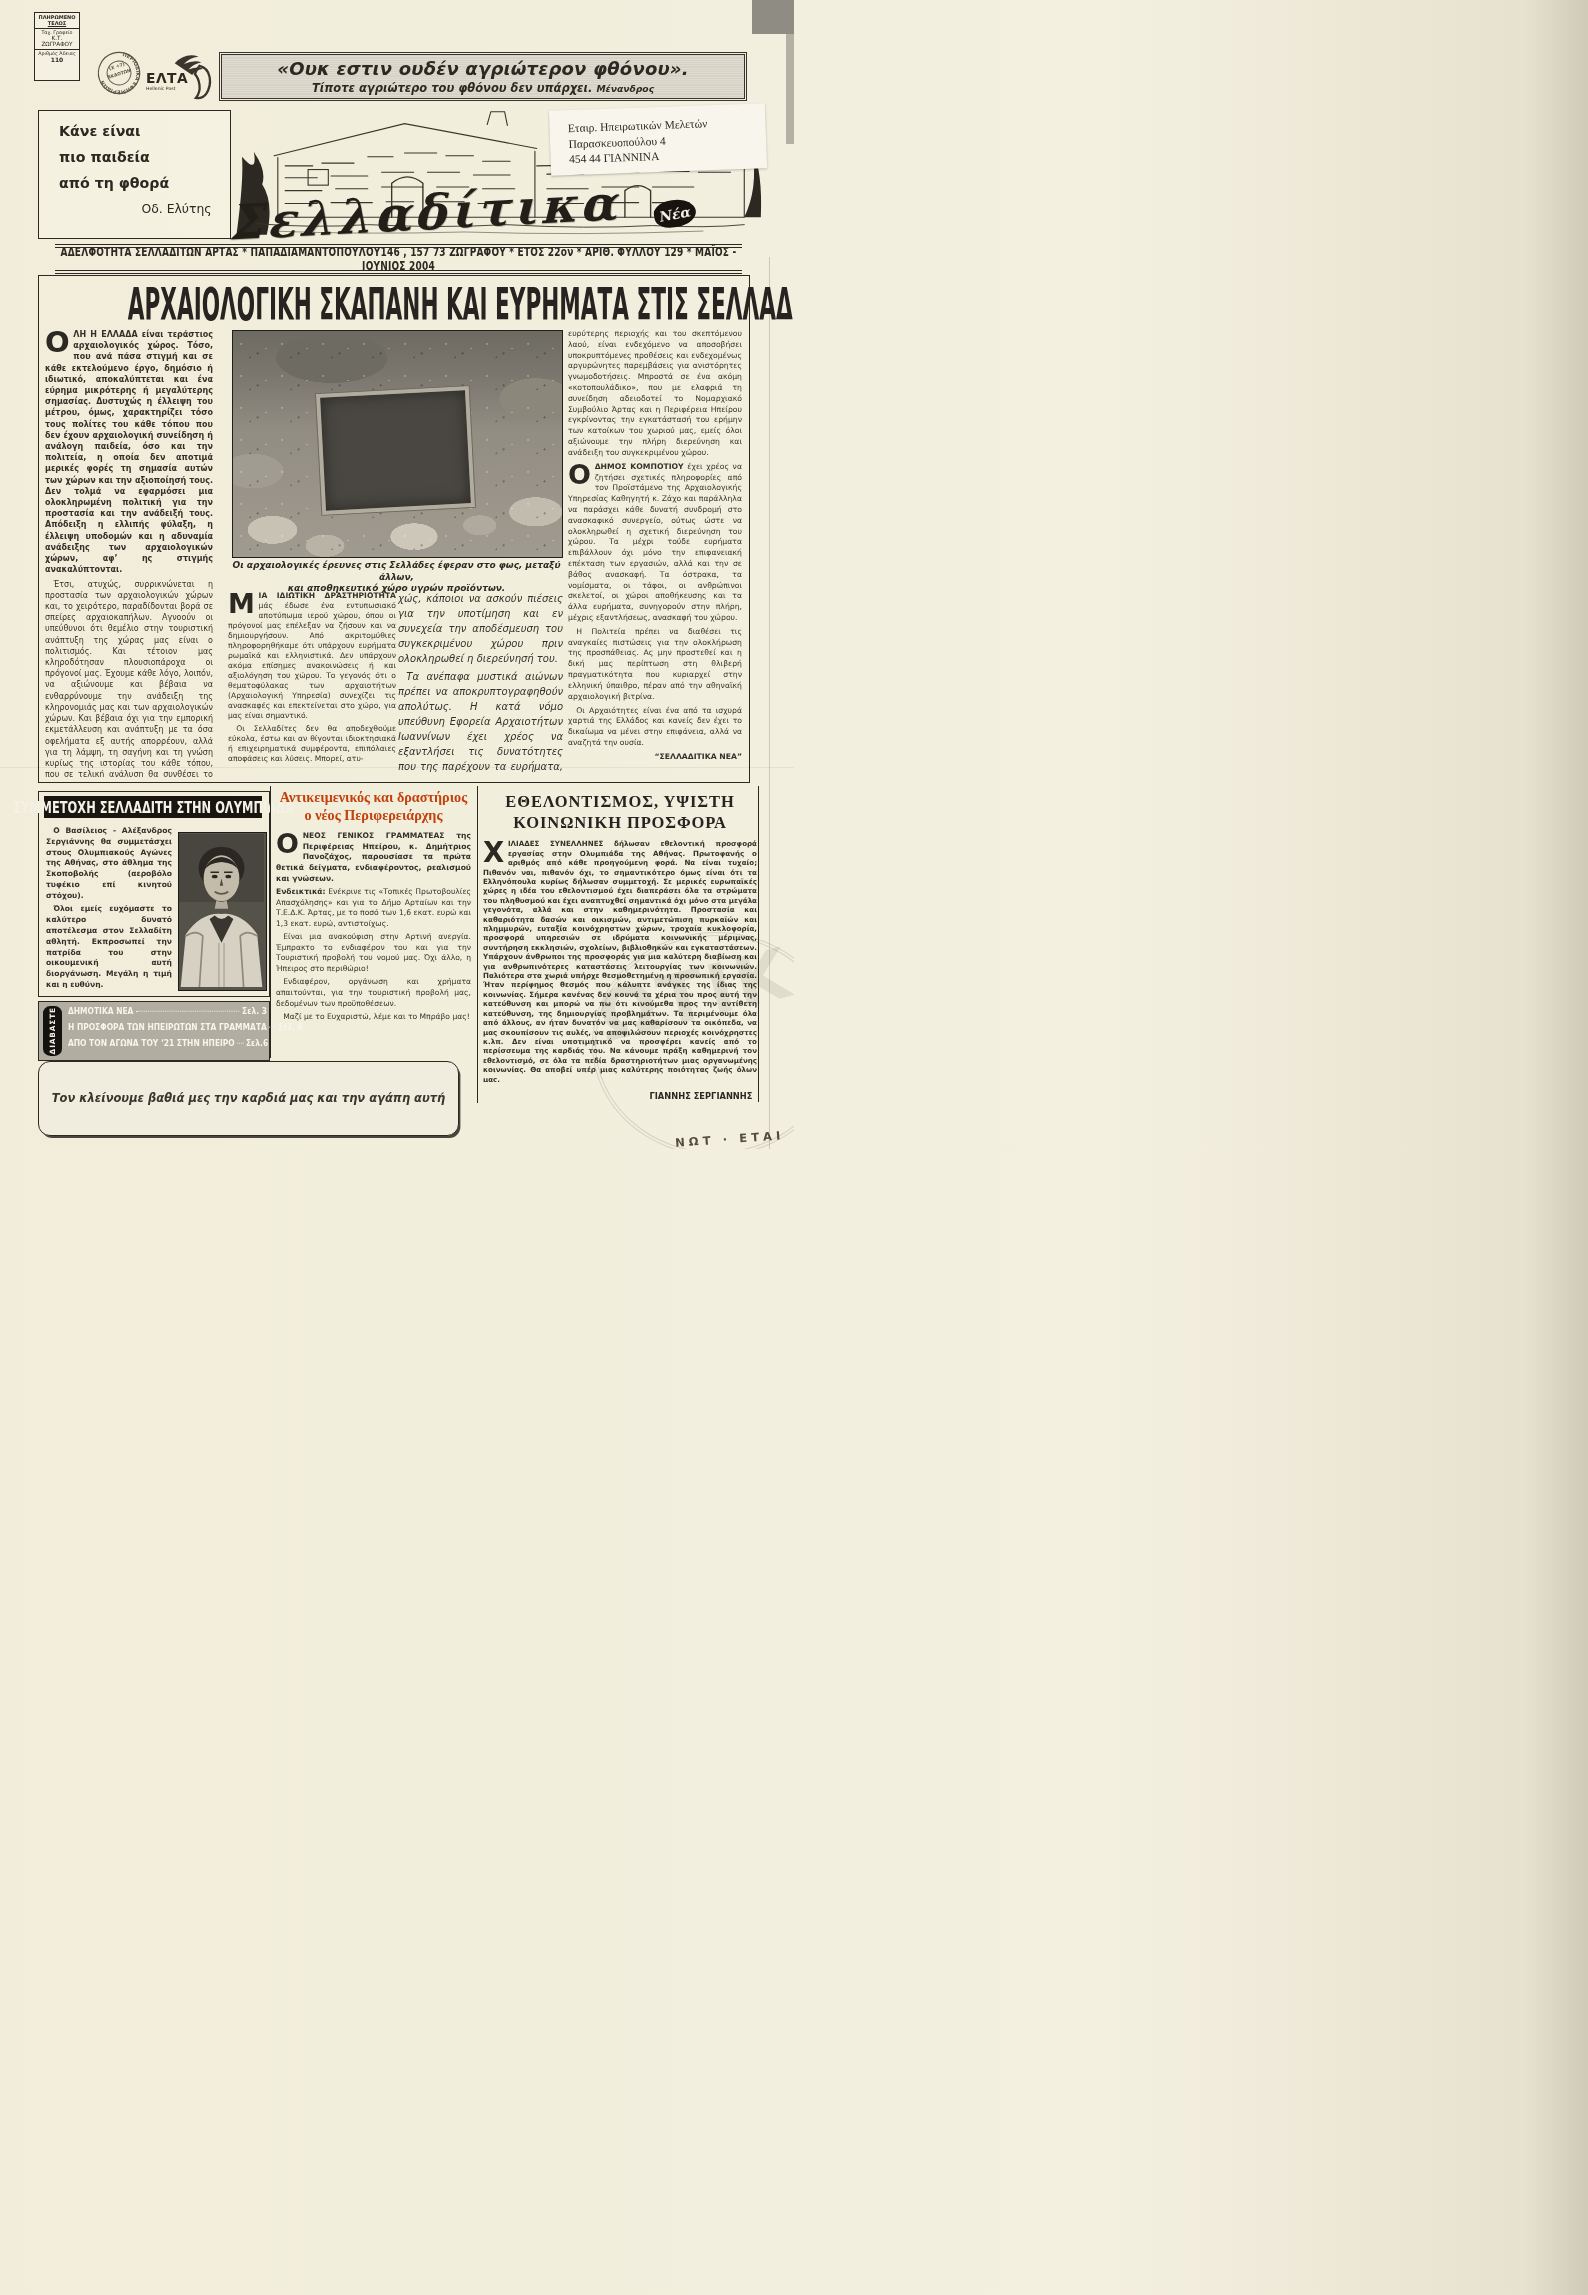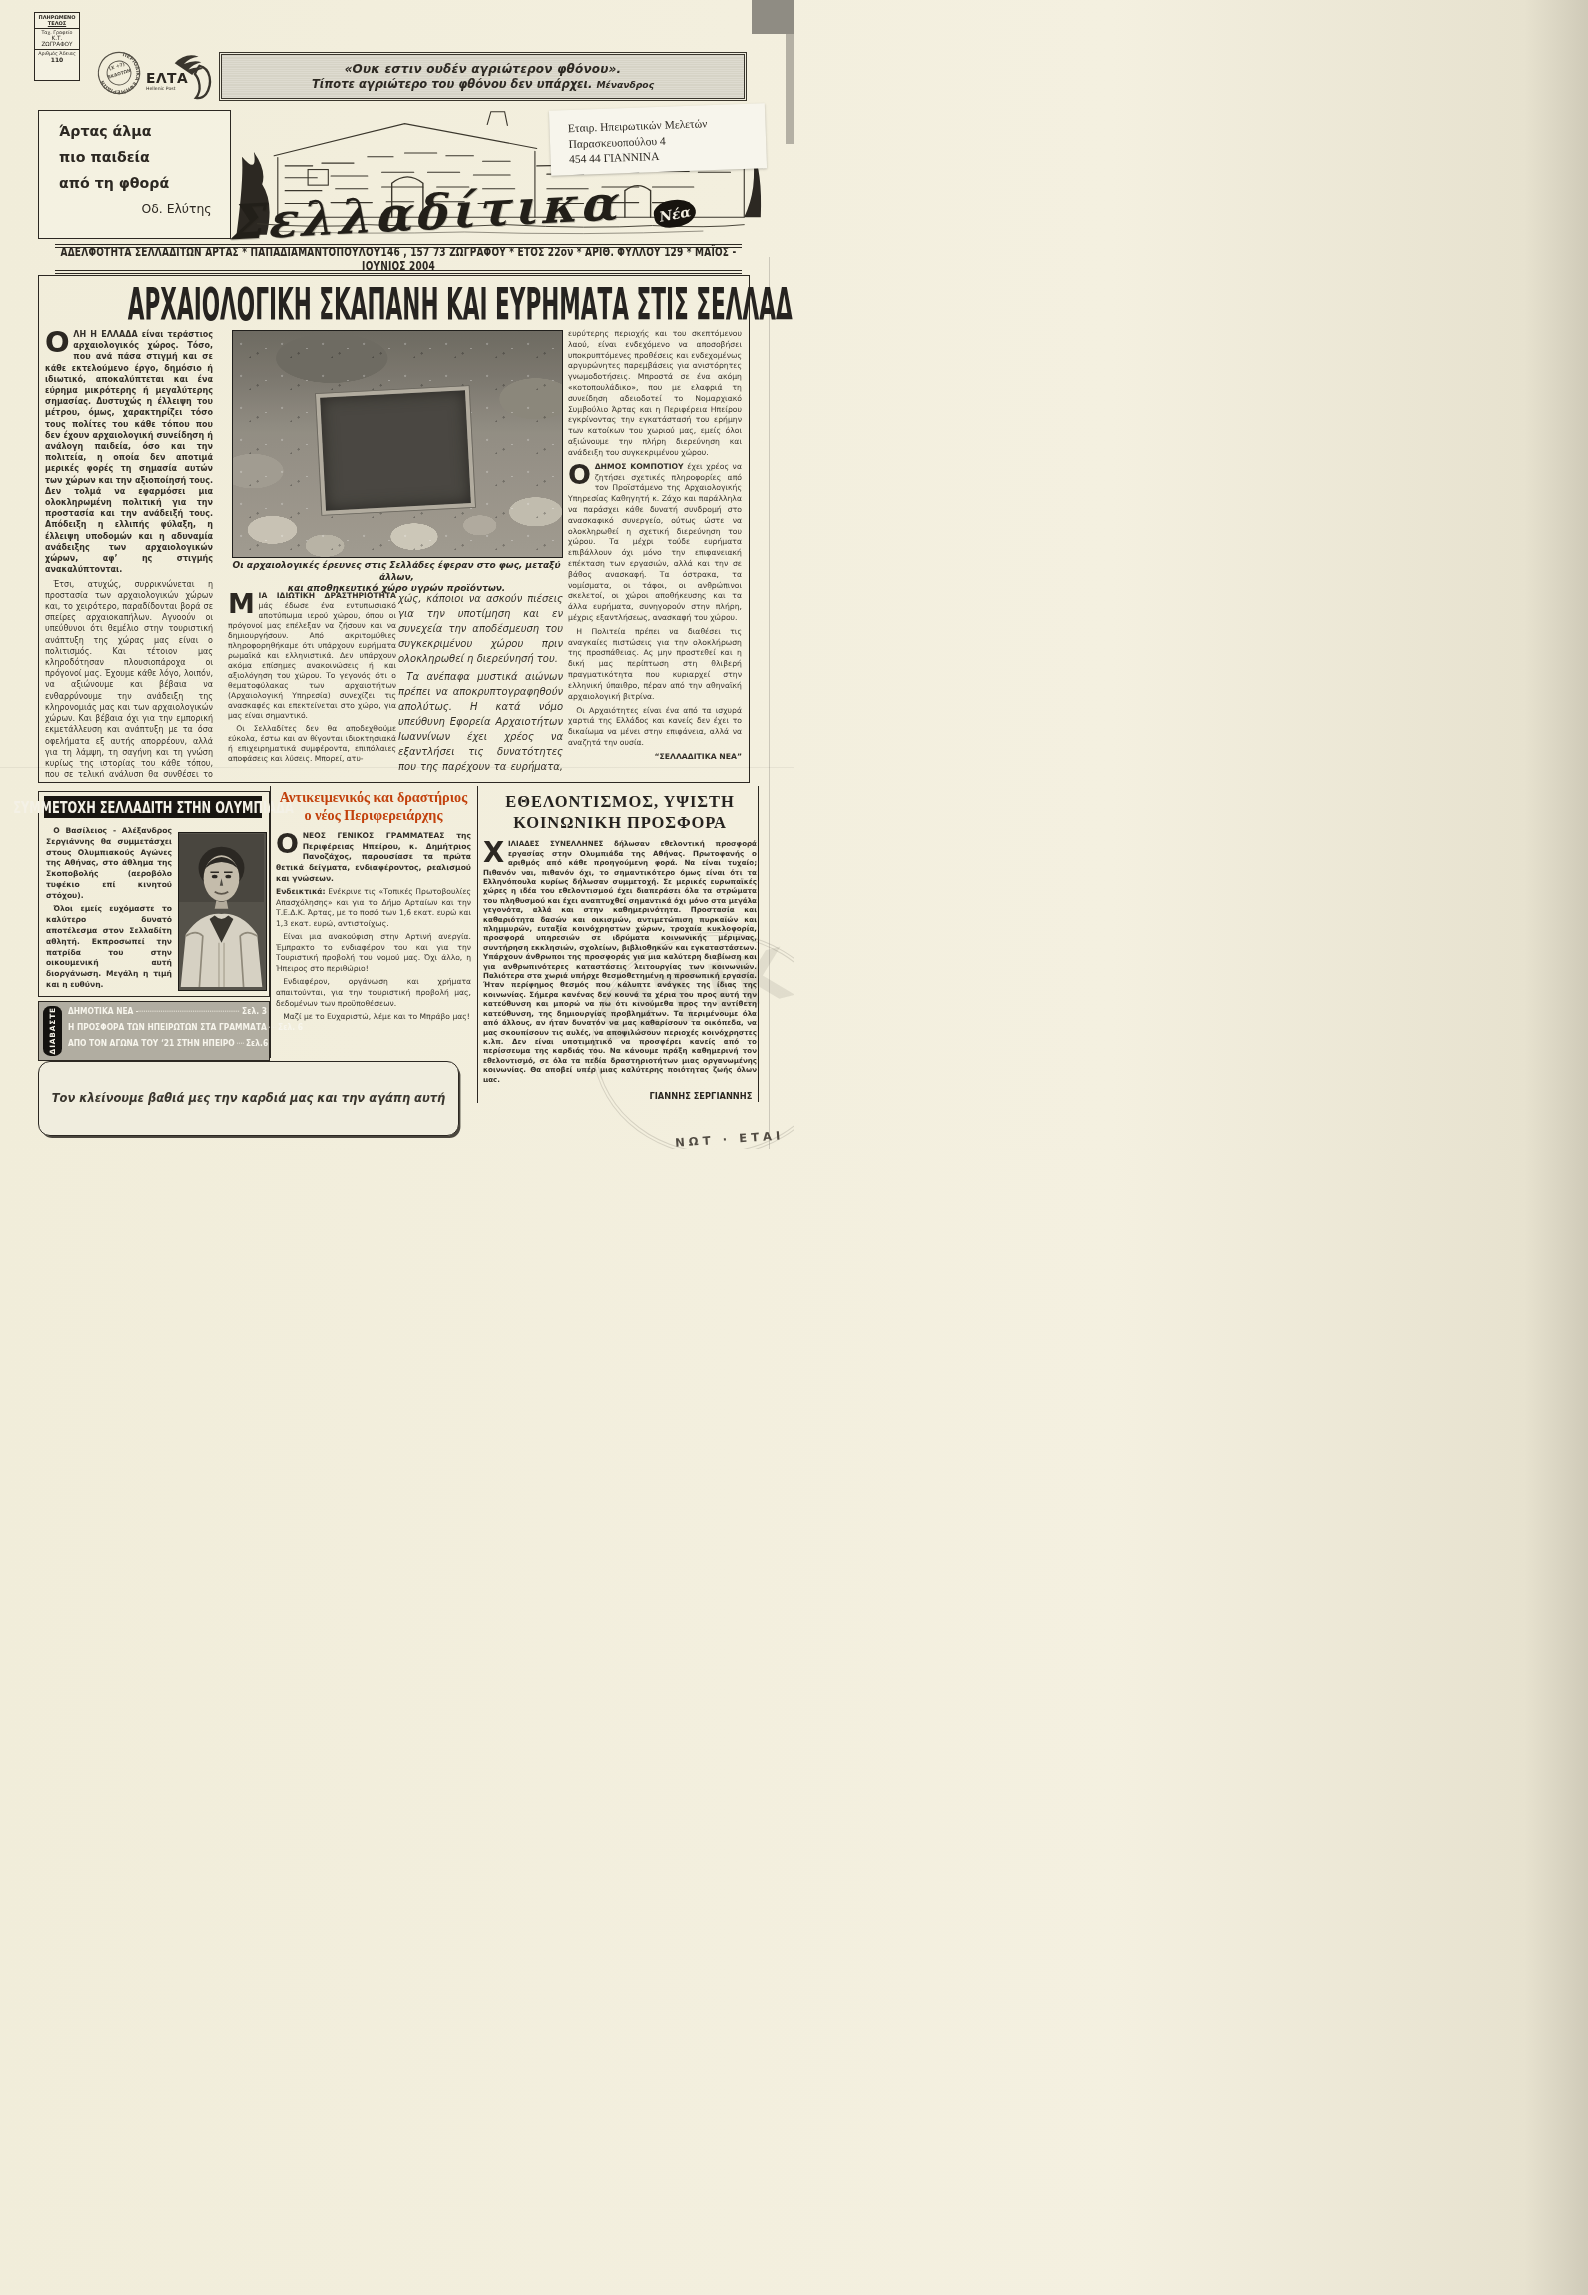--- a/index.html
+++ b/index.html
@@ -19,21 +19,21 @@
   .elta{left:146px;top:50px;width:69px;height:51px;}
   .elta .name{font-size:13.8px;font-weight:bold;letter-spacing:0.5px;margin-top:20px;}
   .elta .sub{font-size:4.6px;}
   .graycorner{left:752px;top:0;width:42px;height:34px;background:#8f8c83;}
   .graystrip{left:786px;top:34px;width:8.3px;height:110px;background:#b4b0a4;}
   
   .quotebox{left:219px;top:52px;width:526px;height:47px;border:1.4px solid #39352c;background:#efecdd;}
   .quotebox .inner{position:absolute;inset:1.4px;border:0.5px solid #39352c;background:
      repeating-linear-gradient(0deg,#dedbd0 0 0.9px,#d6d3c6 0.9px 1.8px);
      display:flex;flex-direction:column;justify-content:center;text-align:center;}
-  .quotebox .l1{font-size:12px;font-weight:bold;font-style:italic;letter-spacing:0.2px;}
+  .quotebox .l1{font-size:18px;font-weight:bold;font-style:italic;letter-spacing:0.2px;}
   .quotebox .l2{font-size:11.5px;font-weight:bold;font-style:italic;margin-top:1.8px;}
   .quotebox .attr{font-size:9.2px;font-weight:bold;font-style:italic;display:inline;}
   
   .elytis{left:38px;top:110px;width:193px;height:129px;border:1.4px solid #2c2822;background:rgba(250,248,238,.35);
      padding-top:12px;box-sizing:border-box;}
   .elytis .ln{font-size:14.2px;font-weight:bold;padding-left:20px;margin-bottom:10px;}
   .elytis .attr{font-size:12.4px;text-align:right;padding-right:18.4px;margin-top:0.9px;}
   
   .sketch{left:230px;top:97px;width:535px;height:146px;}
   .mast-title{left:232px;top:183px;width:441px;font-family:"DejaVu Serif",serif;
@@ -193,21 +193,21 @@
   <div class="inner">
     <div class="l1">«Ουκ εστιν ουδέν αγριώτερον φθόνου».</div>
     <div class="l2">
       <span>Τίποτε αγριώτερο του φθόνου δεν υπάρχει.</span>
       <span class="attr">Μένανδρος</span>
     </div>
   </div>
 </div>
 
 <div class="abs elytis">
-  <div class="ln">Άρτας άλμα</div>
+  <div class="ln">Κάνε είναι</div>
   <div class="ln">πιο παιδεία</div>
   <div class="ln">από τη φθορά</div>
   <div class="attr">Οδ. Ελύτης</div>
 </div>
 
 <div class="abs sketch">
   <svg width="535" height="146" viewBox="0 0 1165 318">
     <g stroke="#3a362c" stroke-width="2.4" fill="none" stroke-linecap="round">
       <path d="M14,300 Q30,180 26,130 Q60,170 52,120 Q80,160 70,190 Q96,230 80,300 Z" fill="#2c2822" stroke="none"></path>
       <path d="M96,128 L380,58 L668,112"></path>

